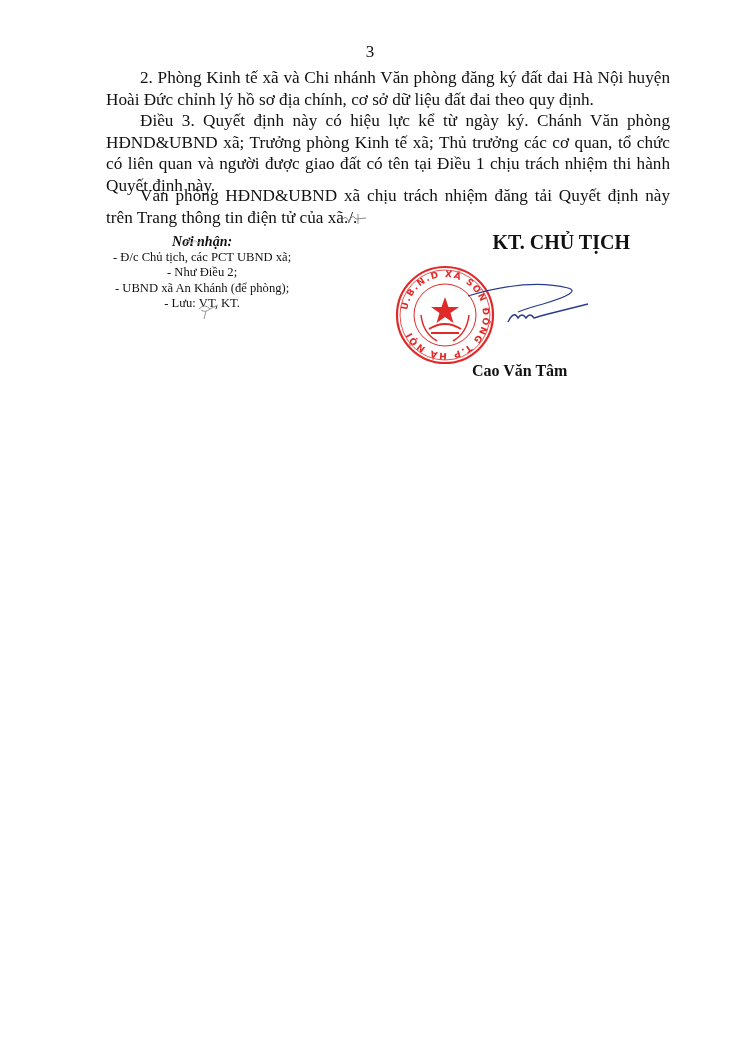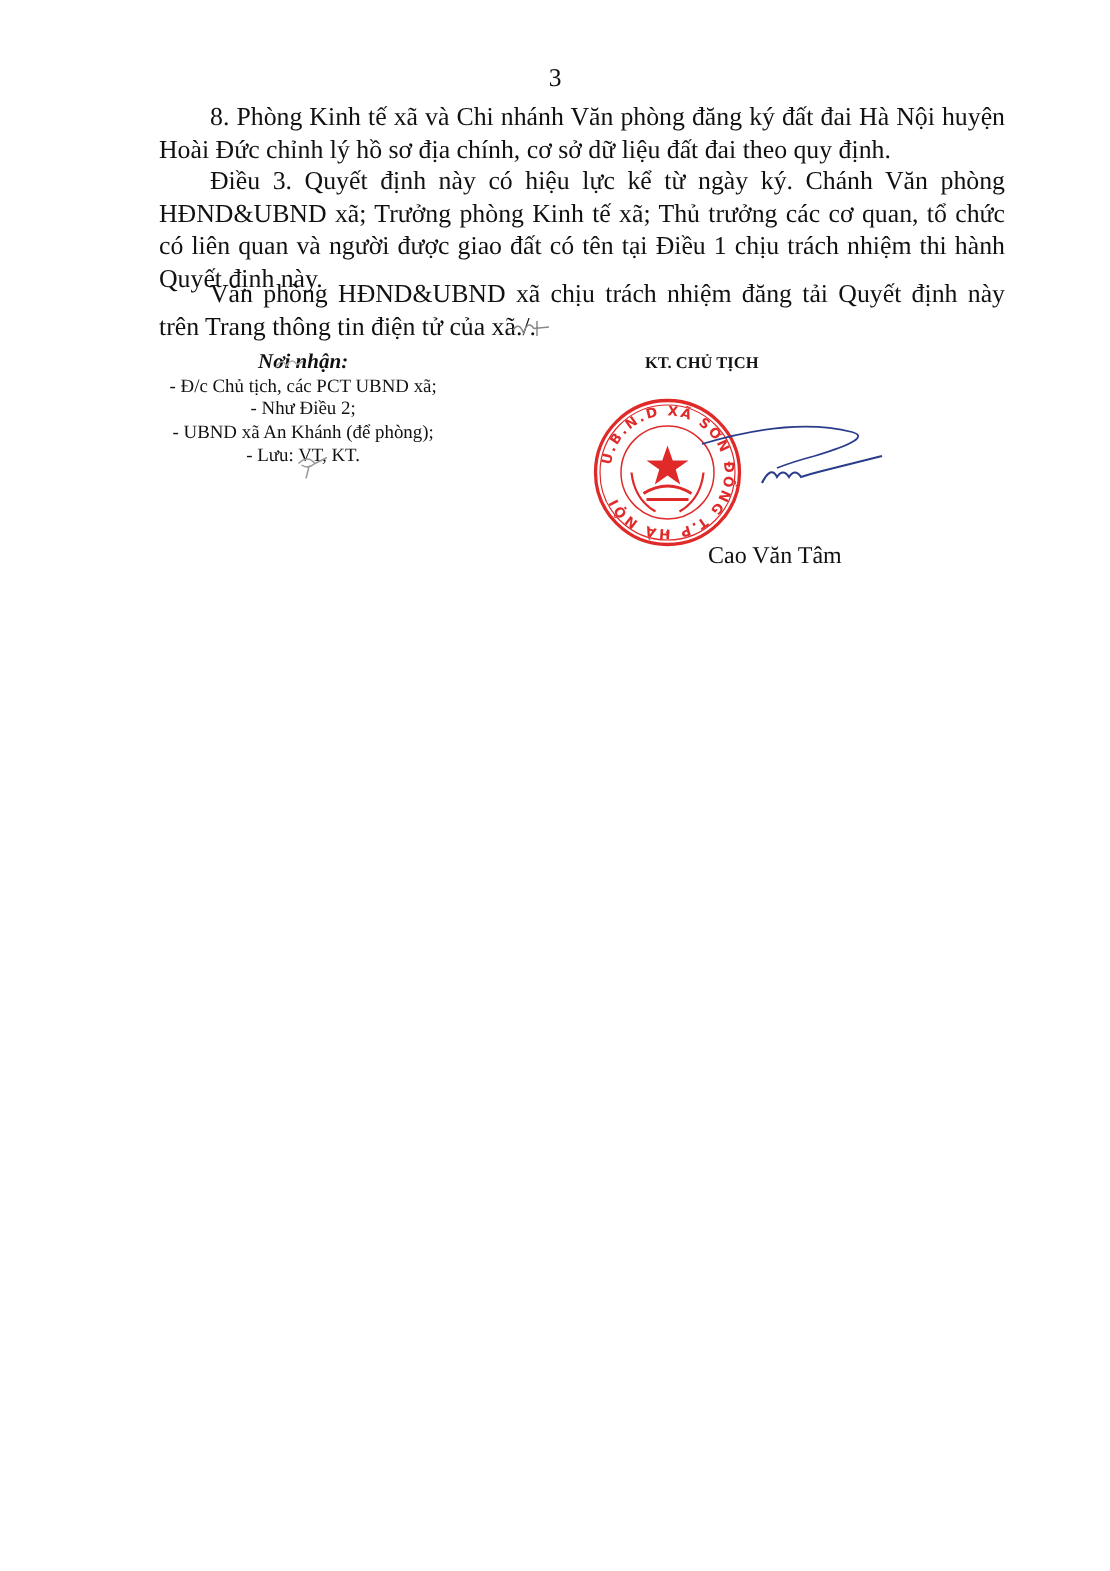--- a/index.html
+++ b/index.html
@@ -4,31 +4,31 @@
 <style>
   html, body { margin: 0; padding: 0; background: #ffffff; }
   body { width: 740px; height: 1047px; position: relative; overflow: hidden;
          font-family: "Liberation Serif", "DejaVu Serif", serif; color: #111; }
   .page-num { position: absolute; top: 42px; left: 0; width: 740px; text-align: center; font-size: 17px; }
   .para { position: absolute; left: 106px; width: 564px; font-size: 17.2px; line-height: 21.5px; text-align: justify; margin: 0; }
   .indent { text-indent: 34px; }
   .para b { font-weight: normal; }
   .recipients { position: absolute; left: 113px; top: 234px; font-size: 12.6px; line-height: 15.6px; text-align: center; }
   .recipients .title { font-weight: bold; font-style: italic; font-size: 14px; }
-  .sign-block { position: absolute; left: 430px; top: 233px; width: 200px; text-align: left; font-weight: bold; font-size: 11px; line-height: 18px; }
-  .signer { position: absolute; left: 472px; top: 362px; font-weight: normal; font-size: 16px; }
+  .sign-block { position: absolute; left: 430px; top: 233px; width: 200px; text-align: right; font-weight: bold; font-size: 20px; line-height: 18px; }
+  .signer { position: absolute; left: 472px; top: 362px; font-weight: bold; font-size: 16px; }
   .stamp { position: absolute; left: 395px; top: 265px; width: 100px; height: 100px; }
   .scribble { position: absolute; }
 </style>
 </head>
 <body>
 
 <div class="page-num">3</div>
 
-<p class="para indent" style="top:67px;">8. Phòng Kinh tế xã và Chi nhánh Văn phòng đăng ký đất đai Hà Nội huyện Hoài Đức chỉnh lý hồ sơ địa chính, cơ sở dữ liệu đất đai theo quy định.</p>
+<p class="para indent" style="top:67px;">2. Phòng Kinh tế xã và Chi nhánh Văn phòng đăng ký đất đai Hà Nội huyện Hoài Đức chỉnh lý hồ sơ địa chính, cơ sở dữ liệu đất đai theo quy định.</p>
 
 <p class="para indent" style="top:110px;"><b>Điều 3.</b><span> Quyết định này có hiệu lực kể từ ngày ký. Chánh Văn phòng HĐND&amp;UBND xã; Trưởng phòng Kinh tế xã; Thủ trưởng các cơ quan, tổ chức có liên quan và người được giao đất có tên tại Điều 1 chịu trách nhiệm thi hành Quyết định này.</span></p>
 
 <p class="para indent" style="top:185px;">Văn phòng HĐND&amp;UBND xã chịu trách nhiệm đăng tải Quyết định này trên Trang thông tin điện tử của xã./.</p>
 
 <svg class="scribble" style="left:340px;top:210px;" width="28" height="16">
   <path d="M2 10 Q6 4 9 12 Q12 3 16 9 L26 8 M18 4 L18 14" stroke="#888" stroke-width="1" fill="none"></path>
 </svg>
 
 <div class="recipients">

